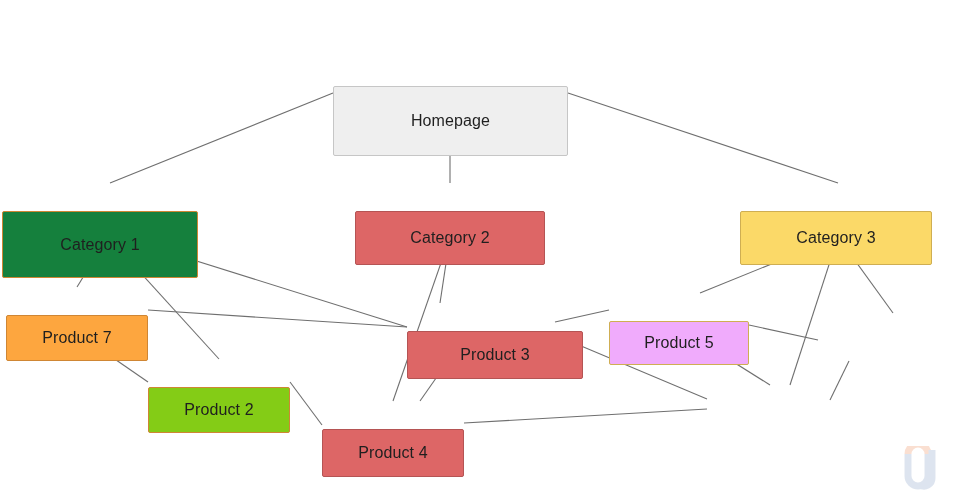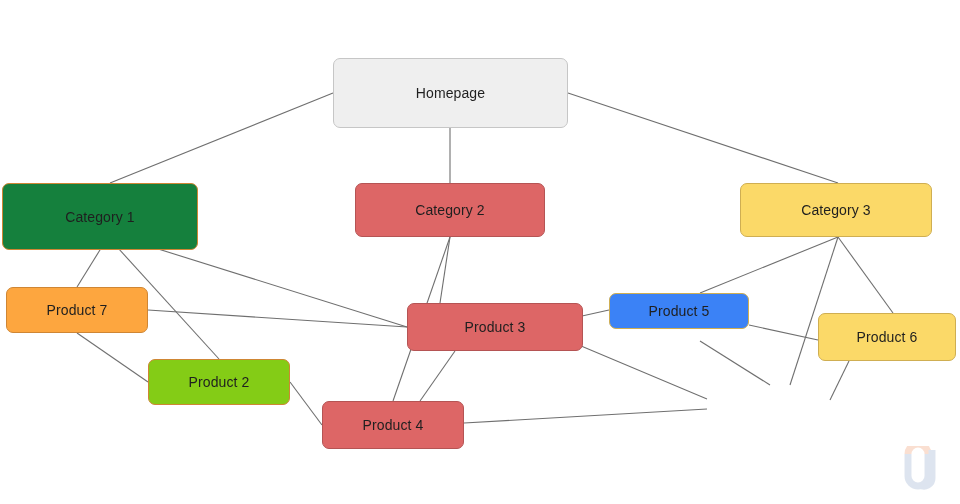--- a/index.html
+++ b/index.html
@@ -25,28 +25,29 @@
     top: 0;
     width: 960px;
     height: 504px;
   }
   .node {
     position: absolute;
     box-sizing: border-box;
     display: flex;
     align-items: center;
     justify-content: center;
-    border-radius: 7px;
+    border-radius: 2px;
     border-style: solid;
     border-width: 1px;
-    font-size: 14px;
+    font-size: 16px;
     color: #1f1f1f;
     letter-spacing: 0.1px;
     white-space: nowrap;
     z-index: 2;
+    margin-top: 28px;
   }
   .node-label {
     pointer-events: none;
   }
   #watermark {
     position: absolute;
     left: 898px;
     top: 446px;
     width: 52px;
     height: 50px;
@@ -100,25 +101,22 @@
     </div>
   <div class="node" style="left: 148px; top: 359px; width: 142px; height: 46px; background: #84cc16; border-color: rgb(207, 134, 52);">
       <span class="node-label">Product 2</span>
     </div>
   <div class="node" style="left: 407px; top: 303px; width: 176px; height: 48px; background: rgb(221, 102, 102); border-color: rgb(181, 84, 84);">
       <span class="node-label">Product 3</span>
     </div>
   <div class="node" style="left: 322px; top: 401px; width: 142px; height: 48px; background: rgb(221, 102, 102); border-color: rgb(181, 84, 84);">
       <span class="node-label">Product 4</span>
     </div>
-  <div class="node" style="left: 609px; top: 293px; width: 140px; height: 36px; background: #3b82f6; border-color: rgb(207, 174, 82);">
+  <div class="node" style="left: 609px; top: 293px; width: 140px; height: 44px; background: #f0abfc; border-color: rgb(207, 174, 82);">
       <span class="node-label">Product 5</span>
-    </div>
-  <div class="node" style="left: 818px; top: 313px; width: 138px; height: 48px; background: rgb(251, 217, 104); border-color: rgb(207, 174, 82);">
-      <span class="node-label">Product 6</span>
     </div>
 
   <svg id="watermark" viewBox="0 0 52 50">
     <path d="M10 8 a10 10 0 0 1 20 0" fill="none" stroke="#f6c6ad" stroke-width="7" stroke-linecap="butt"></path>
     <path d="M10 8 L10 30 a10 10 0 0 0 20 0 L30 8" fill="none" stroke="#c3cfe2" stroke-width="7"></path>
     <path d="M34 4 L34 32 a8 8 0 0 1 -12 7" fill="none" stroke="#c3cfe2" stroke-width="7" stroke-linecap="butt"></path>
   </svg>
 
 </div>
 

